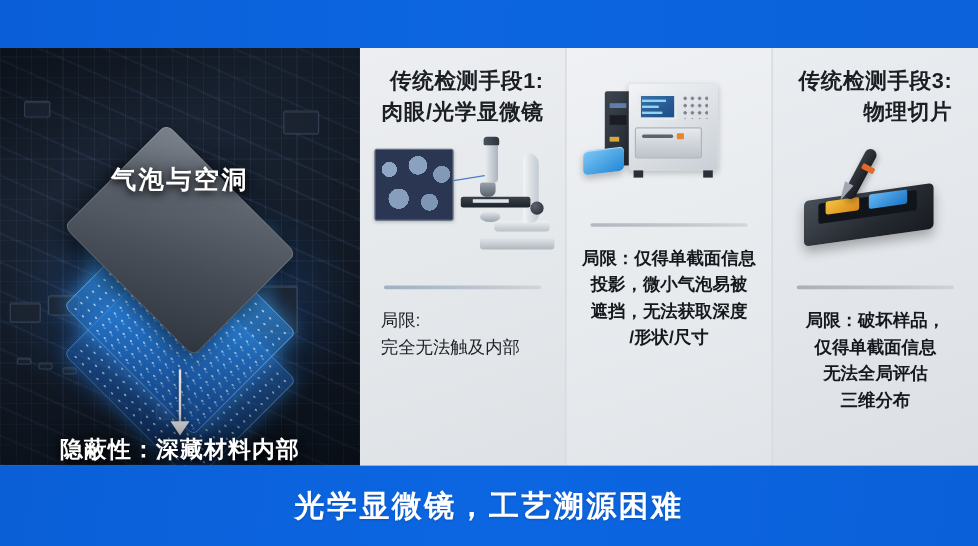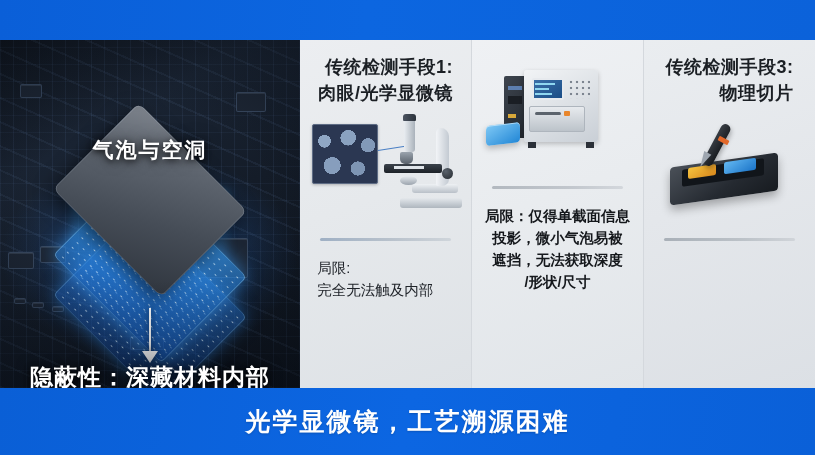--- a/index.html
+++ b/index.html
@@ -93,21 +93,21 @@
     box-shadow:0 0 6px rgba(0,0,0,.6);
   }
   .arrow-down:after {
     content:""; position:absolute; left:-7px; bottom:-11px;
     border-left:8px solid transparent; border-right:8px solid transparent;
     border-top:12px solid #ffffff;
     filter:drop-shadow(0 0 4px rgba(0,0,0,.6));
   }
   .photo-caption {
     position:absolute; left:0; right:0; top:322px; text-align:center;
-    color:#ffffff; font-size:23px; font-weight:bold; letter-spacing:1px;
+    color:#ffffff; font-size:19px; font-weight:bold; letter-spacing:1px;
     text-shadow:0 2px 6px rgba(0,0,0,.9), 0 0 14px rgba(0,0,0,.7);
   }
 
   
   .cards {
     position:absolute; left:300px; top:40px; width:515px; height:348px;
     display:flex;
   }
   .card {
     position:relative; flex:1 1 0; padding:14px 8px 0 8px;
@@ -317,20 +317,24 @@
       <div class="art">
         <span class="sl sl-block"></span>
         <span class="sl sl-inner"></span>
         <span class="sl sl-chip-y"></span>
         <span class="sl sl-chip-b"></span>
         <span class="sl sl-knife"></span>
         <span class="sl sl-ring"></span>
         <span class="sl sl-tip"></span>
       </div>
       <div class="sep"></div>
+      <div class="limit">局限：破坏样品，
+仅得单截面信息
+无法全局评估
+三维分布</div>
     </div>
 
   </div>
 
   <div class="band-bottom">
     <div class="headline">光学显微镜，工艺溯源困难</div>
   </div>
 
 </div>
 

